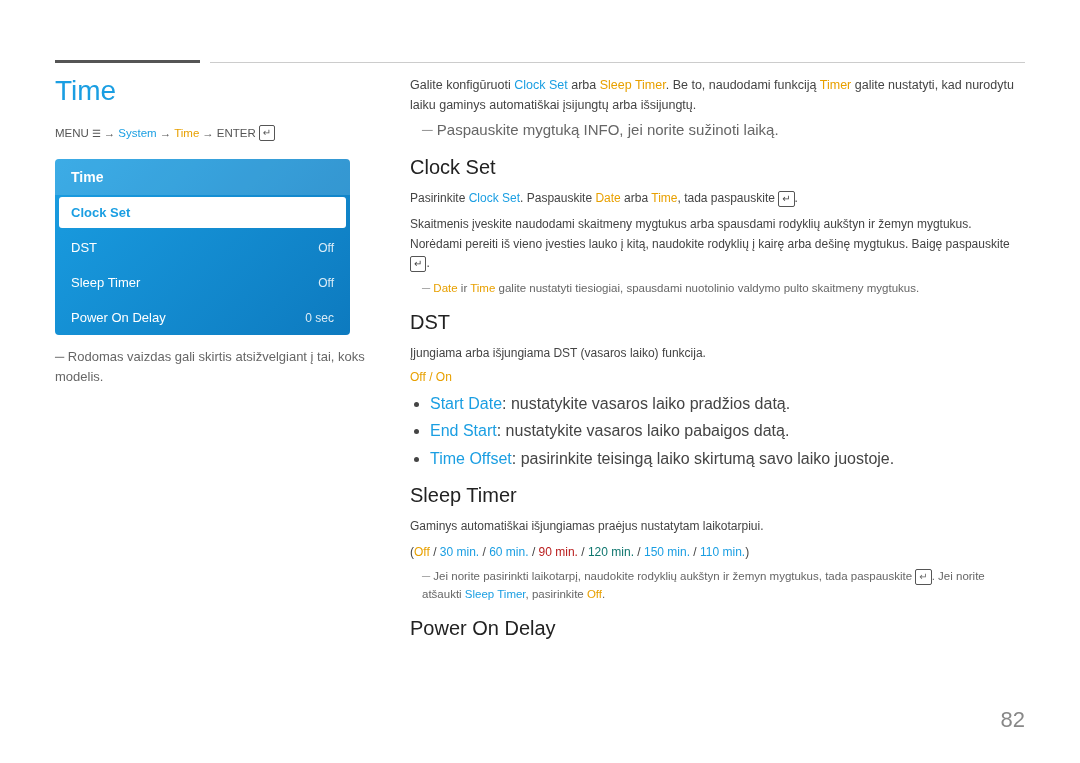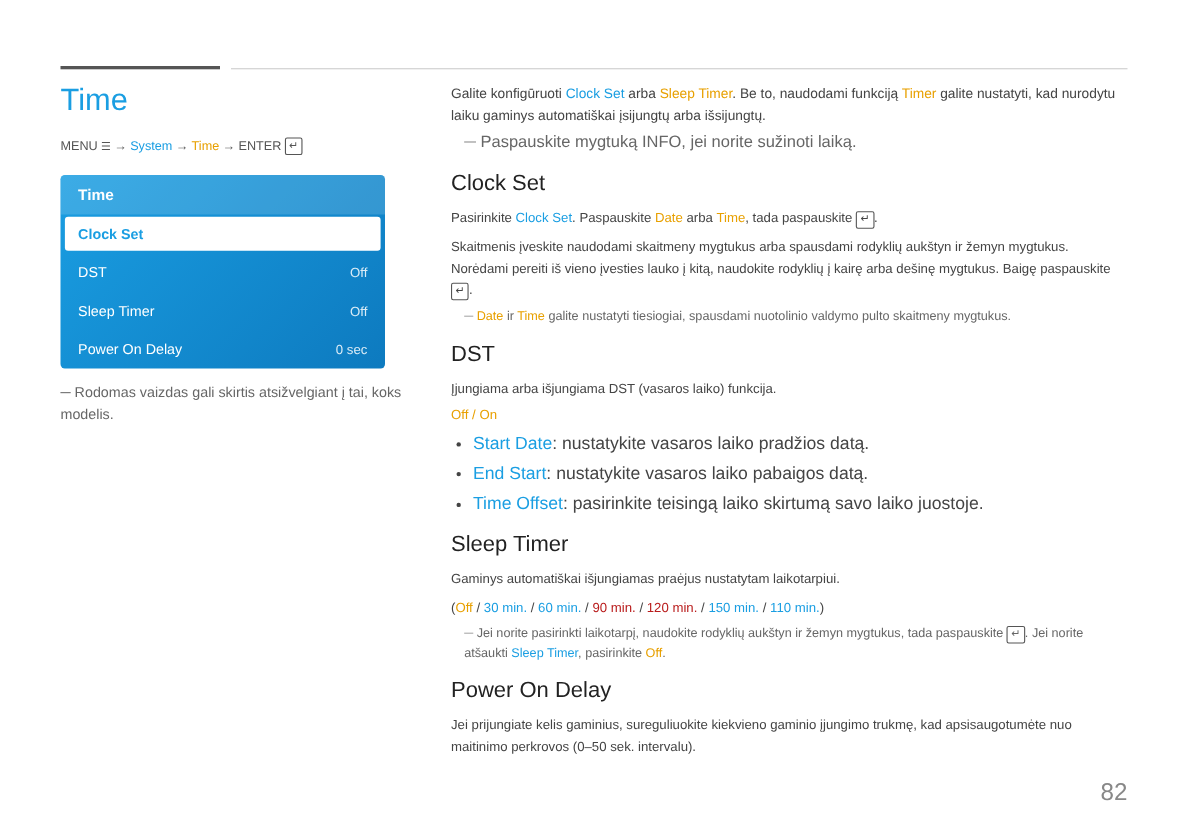--- a/index.html
+++ b/index.html
@@ -265,27 +265,26 @@
       <li><span class="highlight-blue">Start Date</span>: nustatykite vasaros laiko pradžios datą.</li>
       <li><span class="highlight-blue">End Start</span>: nustatykite vasaros laiko pabaigos datą.</li>
       <li><span class="highlight-blue">Time Offset</span>: pasirinkite teisingą laiko skirtumą savo laiko juostoje.</li>
     </ul>
   </div>
 
   <div class="section-divider">
     <h2 class="section-title">Sleep Timer</h2>
     <p class="section-body">Gaminys automatiškai išjungiamas praėjus nustatytam laikotarpiui.</p>
     <p class="sleep-options">
-      (<span style="color:#e8a000;">Off</span> / <span style="color:#1a9ee2;">30 min.</span> / <span style="color:#1a9ee2;">60 min.</span> / <span style="color:#b91c1c;">90 min.</span> / <span style="color:#b91c1c;">120 min.</span> / <span style="color:#1a9ee2;">150 min.</span> / <span style="color:#1a9ee2;">110 min.</span>)
+      (<span style="color:#e8a000;">Off</span> / <span style="color:#1a9ee2;">30 min.</span> / <span style="color:#1a9ee2;">60 min.</span> / <span style="color:#b91c1c;">90 min.</span> / <span style="color:#0f766e;">120 min.</span> / <span style="color:#1a9ee2;">150 min.</span> / <span style="color:#1a9ee2;">110 min.</span>)
     </p>
     <p class="section-note">
       Jei norite pasirinkti laikotarpį, naudokite rodyklių aukštyn ir žemyn mygtukus, tada paspauskite <span class="enter-symbol">↵</span>. Jei norite atšaukti <span class="highlight-blue">Sleep Timer</span>, pasirinkite <span class="highlight-orange">Off</span>.
     </p>
   </div>
 
   <div class="section-divider">
     <h2 class="section-title">Power On Delay</h2>
-    <p class="section-body">Jei prijungiate kelis gaminius, sureguliuokite kiekvieno gaminio įjungimo trukmę, kad apsisaugotumėte nuo maitinimo perkrovos (0–50 sek. intervalu).</p>
   </div>
 
 </div>
 
 <div class="page-number">82</div>
 
 </body></html>

